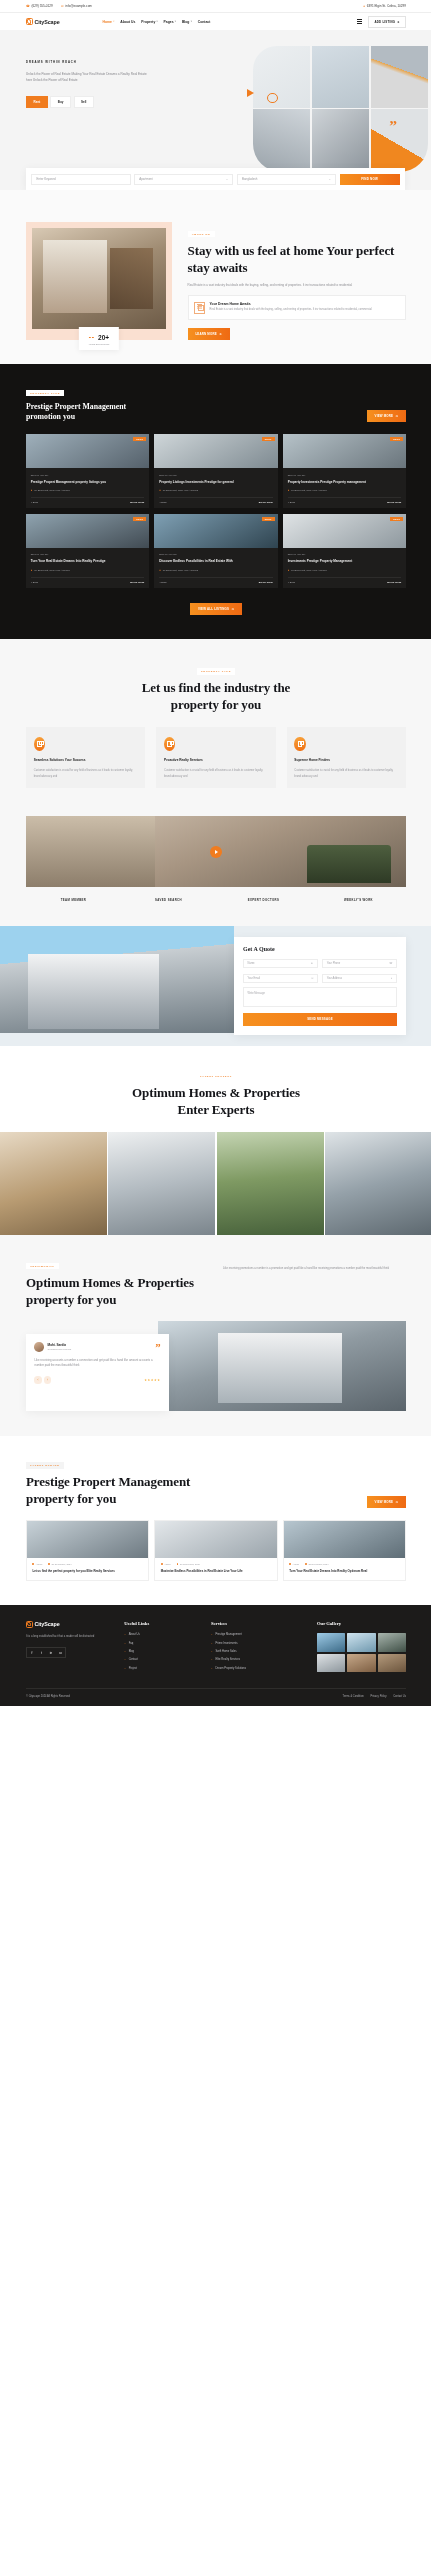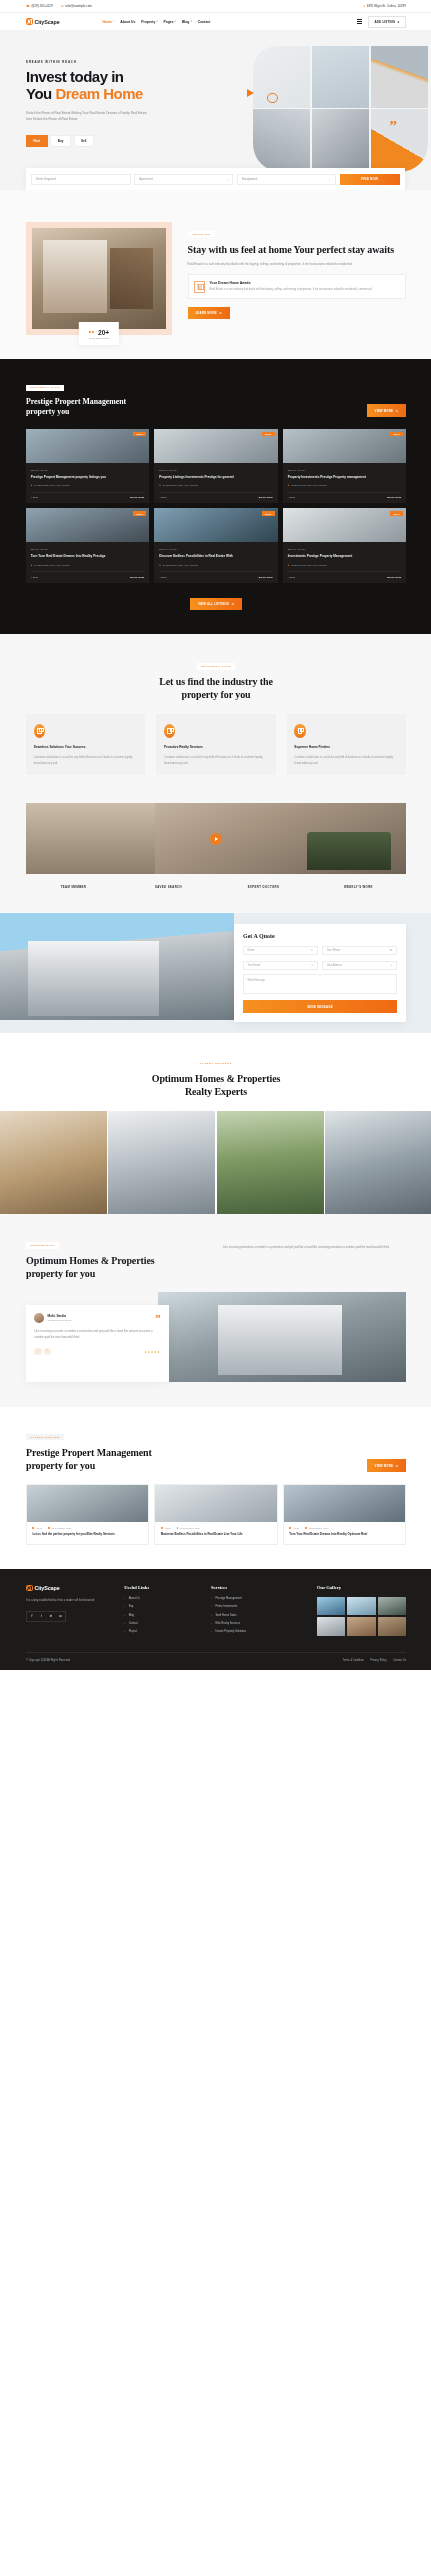--- a/index.html
+++ b/index.html
@@ -150,21 +150,21 @@
   .exp-dots { display:inline-flex; gap:1.2px; margin-right:1.8px; vertical-align:middle; }
   .exp-dots i { width:1.8px; height:1.8px; background:#f07c1f; border-radius:50%; display:block; }
 
   .about-content { flex:1; padding-top:3.6px; }
   .pill {
     display:inline-block; background:#fff; color:#f07c1f;
     font-size:2.5px; font-weight:700; letter-spacing:0.7px;
     padding:1.8px 4.2px; margin-bottom:5.4px;
   }
   .h2 {
-    font-family:"Liberation Serif", serif; font-size:10px;
+    font-family:"Liberation Serif", serif; font-size:13px;
     line-height:1.3; font-weight:700; color:#15161a; letter-spacing:-0.1px;
   }
   .body-p { font-size:2.9px; line-height:2.1; color:#8e8e93; margin-top:5.4px; }
   .feature-box {
     border:0.6px solid #ededed; padding:5.4px; margin-top:7.2px;
     display:flex; gap:4.8px; background:#fff;
   }
   .feature-ico {
     width:10.8px; height:12px; border:0.7px solid #f2ad7a; flex:none;
     position:relative; background:#fff;
@@ -466,24 +466,20 @@
       <div class="art-cell art-d"></div>
       <div class="art-cell art-e"></div>
       <div class="art-cell art-f"></div>
       <div class="play-tri"></div>
       <div class="ring"></div>
       <div class="quote-mark">”</div>
     </div>
     <div class="hero-inner">
       <div class="hero-left">
         <div class="eyebrow">DREAMS WITHIN REACH</div>
-        <div class="hero-h1">
-          <span>Invest today in</span><br>
-          <span>You </span><span class="accent">Dream Home</span>
-        </div>
         <div class="hero-p">Unlock the Power of Real Estate Making Your Real Estate Dreams a Reality Real Estate here Unlock the Power of Real Estate</div>
         <div class="tabs">
           <div class="tab active">Rent</div>
           <div class="tab">Buy</div>
           <div class="tab">Sell</div>
         </div>
       </div>
     </div>
     <div class="searchbar">
       <div class="field">
@@ -534,21 +530,21 @@
       </div>
     </div>
   </div>
 
   <div class="dark">
     <div class="dark-head">
       <div>
         <div class="pill">PROPERTY TYPE</div>
         <div class="dark-h2">
           <span>Prestige Propert Management</span><br>
-          <span>property you</span>
+          <span>promotion you</span>
         </div>
       </div>
       <div class="btn-orange" style="margin:0">
         <span>VIEW MORE</span>
         <span>➜</span>
       </div>
     </div>
 
     <div class="prop-grid">
       <div class="pcard">
@@ -757,21 +753,21 @@
         <span>Write Message</span>
       </div>
       <button class="qf-btn">SEND MESSAGE</button>
     </div>
   </div>
 
   <div class="gallery-sec">
     <div class="pill">LATEST PROJECT</div>
     <div class="h2">
       <span>Optimum Homes &amp; Properties</span><br>
-      <span>Realty Experts</span>
+      <span>Enter Experts</span>
     </div>
     <div class="gal-grid">
       <div class="gal-item g1"></div>
       <div class="gal-item g2"></div>
       <div class="gal-item g3"></div>
       <div class="gal-item g4"></div>
     </div>
   </div>
 
   <div class="testi">

